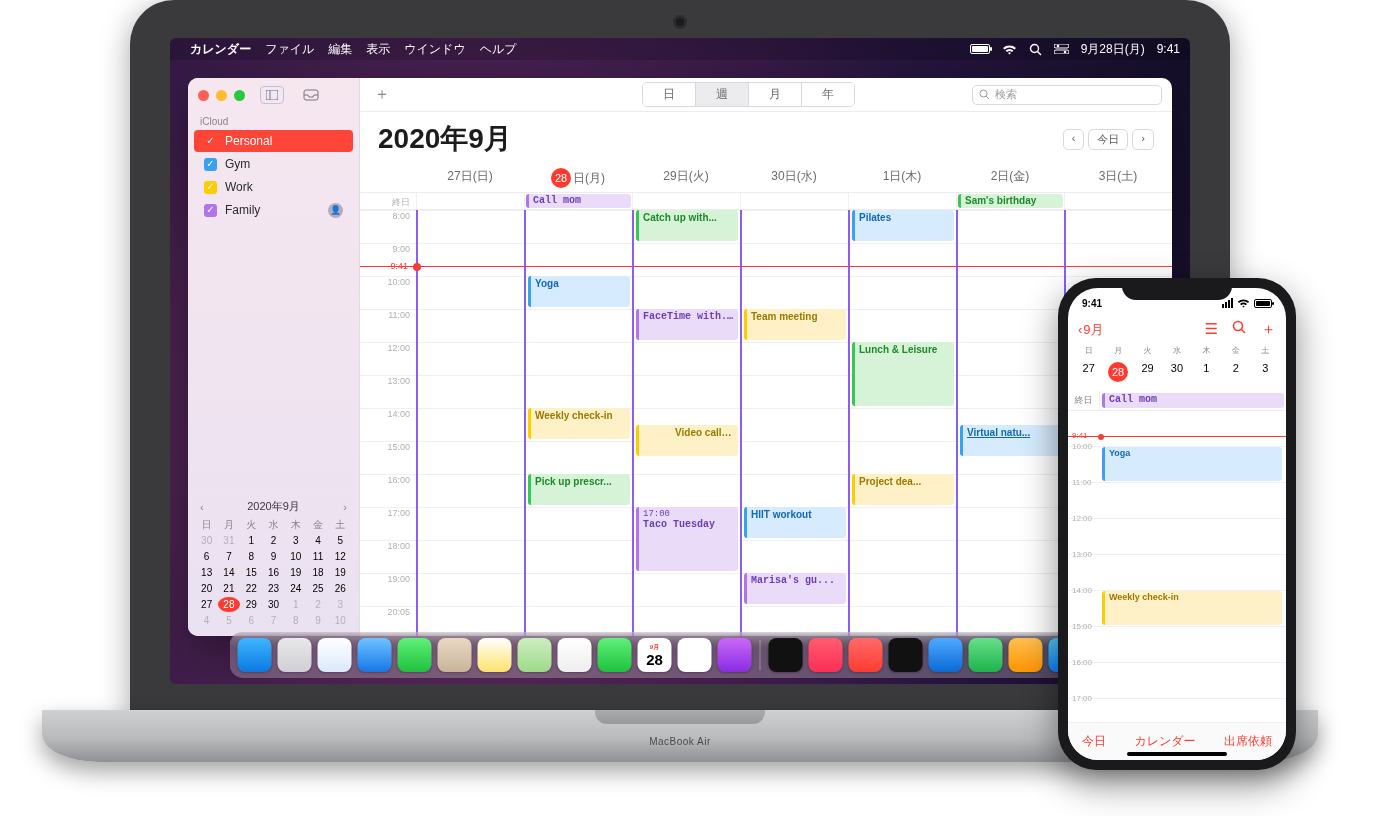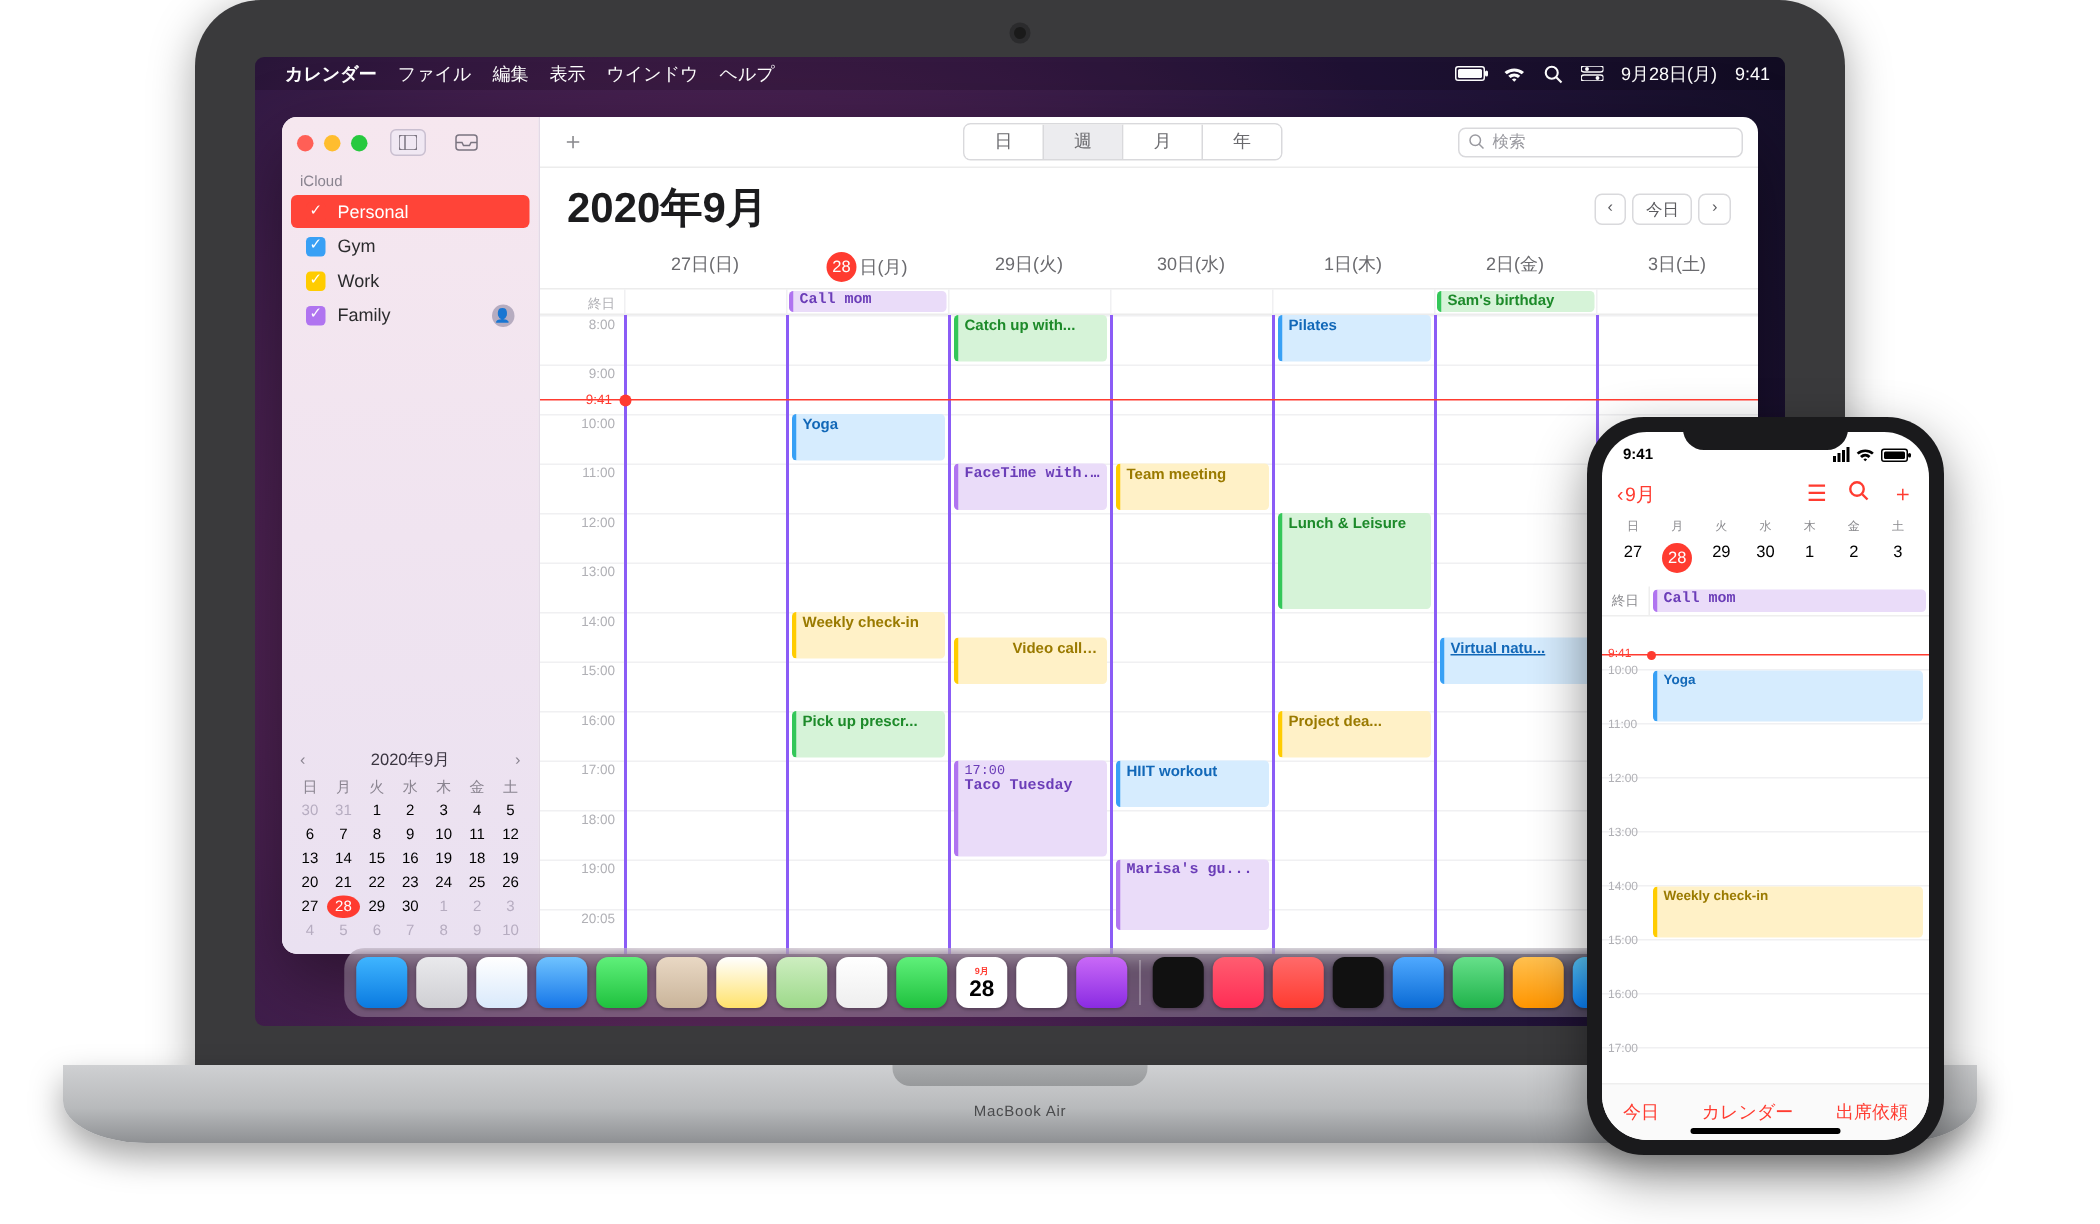--- a/index.html
+++ b/index.html
@@ -467,21 +467,21 @@
                   <div class="trow">&nbsp;</div>
                   <div class="trow">&nbsp;</div>
                   <div class="trow">&nbsp;</div>
                   <div class="trow">&nbsp;</div>
                   <div class="trow">&nbsp;</div>
                   <div class="trow">&nbsp;</div>
                   <div class="trow">&nbsp;</div>
                   <div class="trow">&nbsp;</div>
                   <div class="ev c-yellow" style="top: 99px; height: 31px;">Team meeting</div>
                   <div class="ev c-blue" style="top: 297px; height: 31px;">HIIT workout</div>
-                  <div class="ev c-purple" style="top: 363px; height: 47px;">Marisa's gu...</div>
+                  <div class="ev c-purple" style="top: 363px; height: 31px;">Marisa's gu...</div>
                 </div>
                 <div class="dcol">
                   <div class="trow">&nbsp;</div>
                   <div class="trow">&nbsp;</div>
                   <div class="trow">&nbsp;</div>
                   <div class="trow">&nbsp;</div>
                   <div class="trow">&nbsp;</div>
                   <div class="trow">&nbsp;</div>
                   <div class="trow">&nbsp;</div>
                   <div class="trow">&nbsp;</div>

